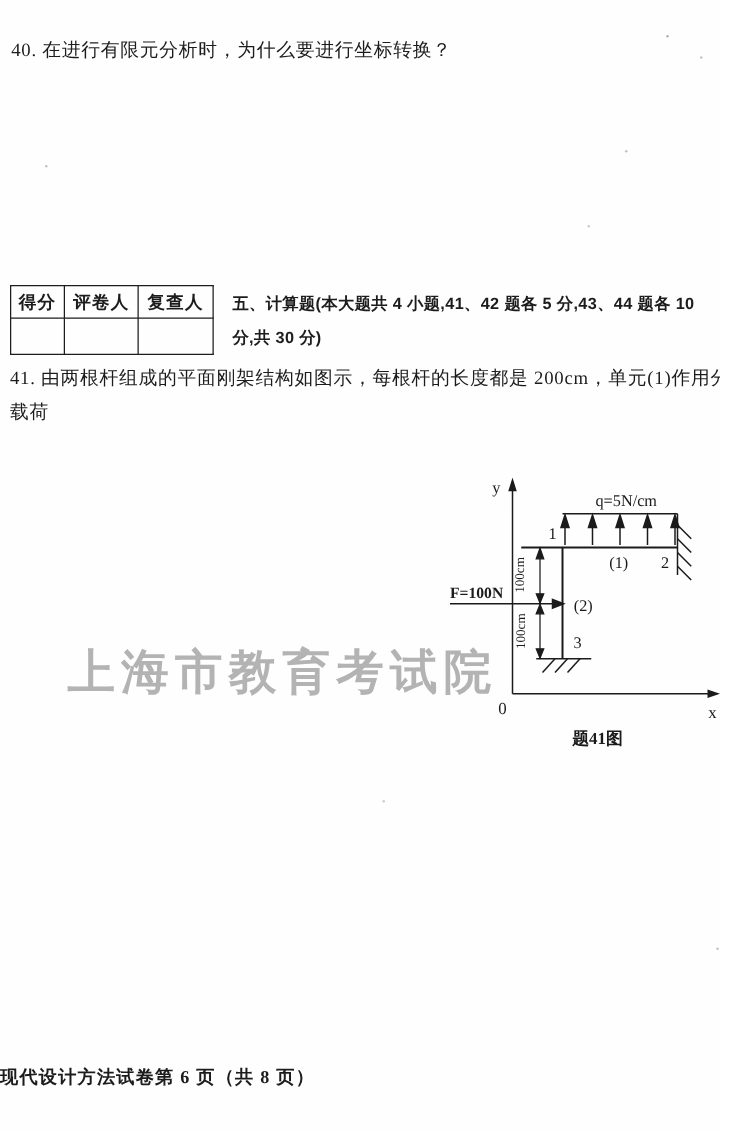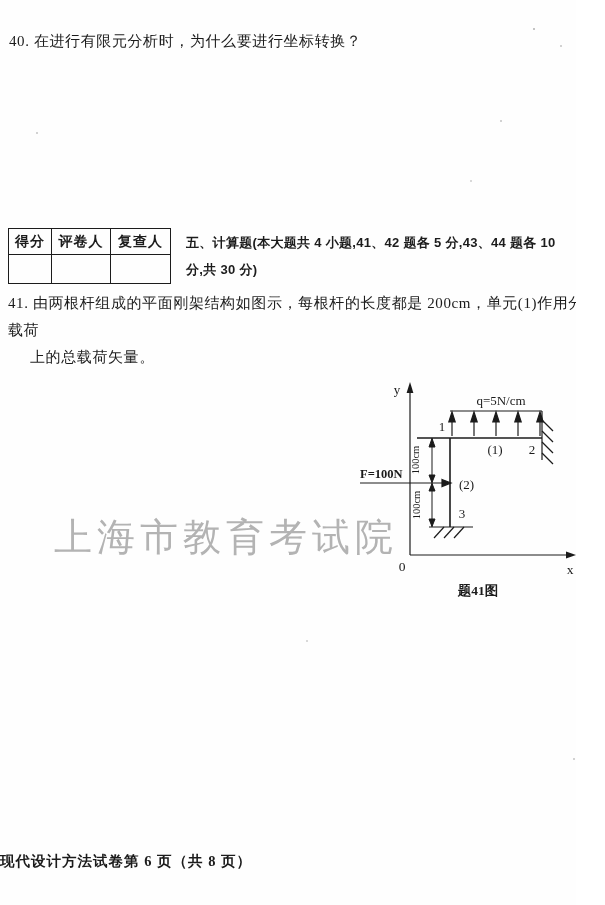--- a/index.html
+++ b/index.html
@@ -34,21 +34,21 @@
     position:absolute;left:186px;top:229px;width:418px;
     font-family:"Liberation Sans", sans-serif;
     font-weight:700;font-size:13px;line-height:27px;letter-spacing:.3px;
   }
   
   .watermark{
     position:absolute;left:54px;top:512px;
     font-size:38px;letter-spacing:5px;
     color:#9e9e9e;opacity:.78;
     white-space:nowrap;
-    font-weight:400;
+    font-weight:700;
   }
   
   .figure{position:absolute;left:355px;top:378px;width:250px;height:230px;}
   .figure svg text{fill:#1b1b1b;font-family:"Liberation Serif", serif;}
   
   .footer{
     position:absolute;left:0;top:852px;width:605px;
     text-align:left;font-size:14.5px;font-weight:600;letter-spacing:1px;
   }
   
@@ -88,21 +88,20 @@
     </tbody>
   </table>
 
   <div class="section-heading">
     <div>五、计算题(本大题共 4 小题,41、42 题各 5 分,43、44 题各 10</div>
     <div>分,共 30 分)</div>
   </div>
 
   <div class="q-text q41">
     <div>41. 由两根杆组成的平面刚架结构如图示，每根杆的长度都是 200cm，单元(1)作用分布载荷</div>
-    <div class="cont">上的总载荷矢量。</div>
   </div>
 
   <div class="watermark">上海市教育考试院</div>
 
   <div class="figure">
     <svg width="250" height="230" viewBox="0 0 250 230">
 
       <g stroke="#1b1b1b" stroke-width="1.2" fill="none">
         <line x1="55" y1="177" x2="55" y2="7"></line>
         <line x1="55" y1="177" x2="215" y2="177"></line>

